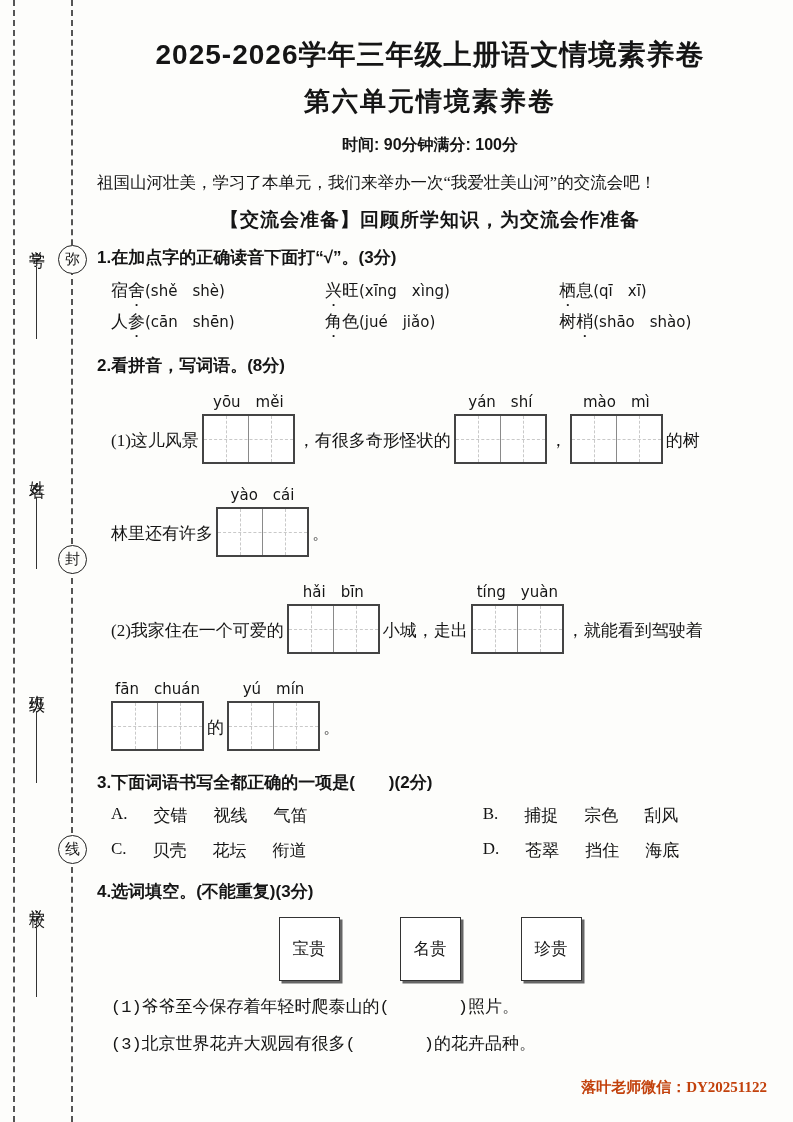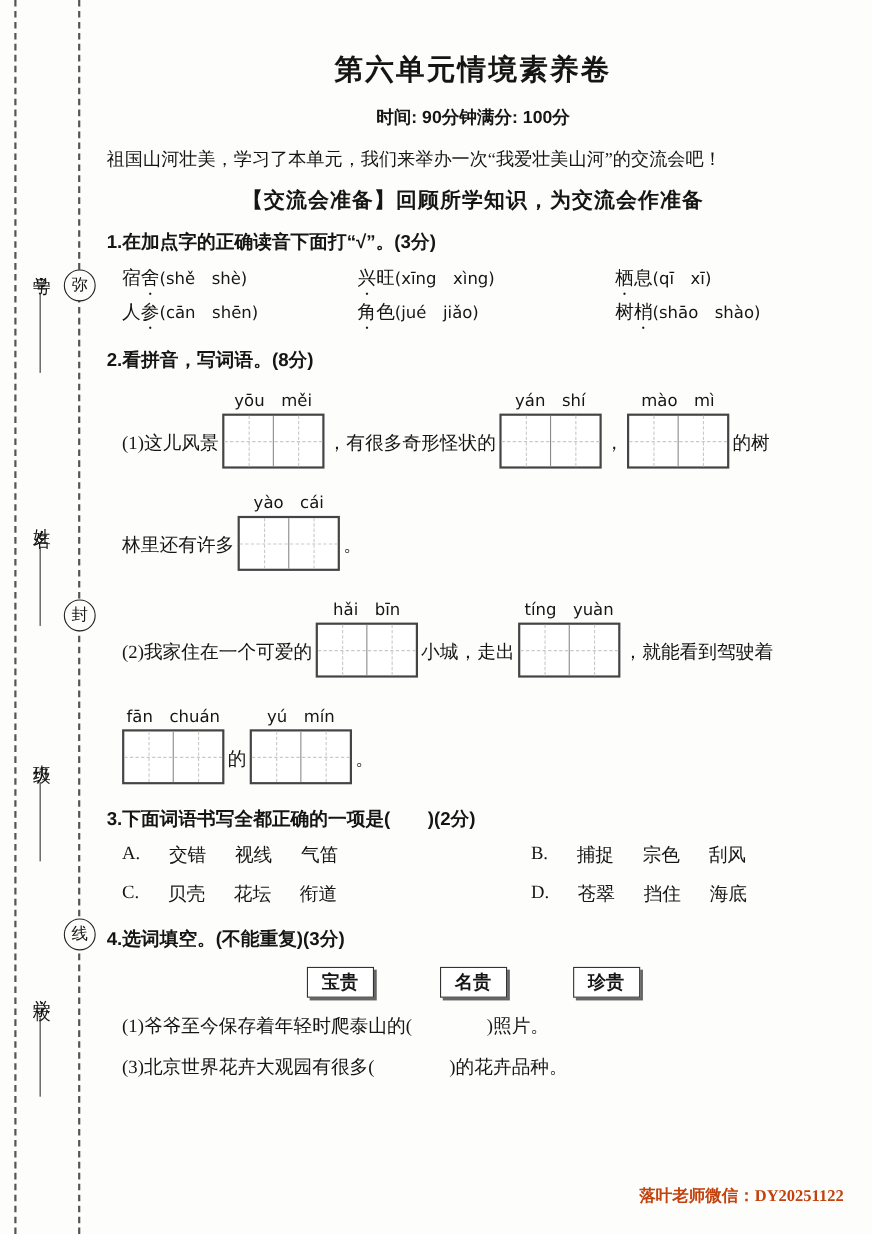--- a/index.html
+++ b/index.html
@@ -48,22 +48,22 @@
   .cells::before{content:"";position:absolute;top:50%;left:0;right:0;border-top:1px dashed #c9c9c9;}
   .cell{width:44px;height:46px;position:relative;}
   .cell + .cell{border-left:1px solid #8a8a8a;}
   .cell::after{content:"";position:absolute;left:50%;top:0;bottom:0;border-left:1px dashed #c9c9c9;}
   
   .q3-grid{display:grid;grid-template-columns:57% 43%;row-gap:12px;margin:10px 0 0 14px;font-size:17px;}
   .q3-option{display:flex;gap:26px;white-space:nowrap;}
   
   .bank-row{display:flex;justify-content:center;gap:60px;margin-top:14px;}
   .bank-item{border:1.4px solid #333;box-shadow:2.5px 2.5px 0 #666;background:#fff;
-    padding:2px 13px;font-size:16.5px;font-weight:bold;}
-  .q4-item{margin:14px 0 0 14px;font-size:17px;}
+    padding:20px 13px;font-size:16.5px;font-weight:normal;}
+  .q4-item{margin:14px 0 0 14px;font-size:17px;font-family:Liberation Mono, monospace;}
   
   .footer{position:absolute;right:26px;top:1078px;font-size:15px;color:#c2410c;font-weight:bold;}
 </style>
 </head>
 <body>
 
 <div class="dash-line" style="left:13px"></div>
 <div class="dash-line" style="left:71px"></div>
 
 <div class="seal-circle" style="top:245px">
@@ -88,20 +88,21 @@
   <span class="seal-label">班级：</span>
   <span class="seal-blank"></span>
 </div>
 <div class="seal-group" style="top:896px">
   <span class="seal-label">学校：</span>
   <span class="seal-blank"></span>
 </div>
 
 <div class="content">
 
+  <div class="title1">2025-2026学年三年级上册语文情境素养卷</div>
   <div class="title2">第六单元情境素养卷</div>
 
   <div class="meta">
     <span>时间: 90分钟</span>
     <span>满分: 100分</span>
   </div>
 
   <div class="intro">祖国山河壮美，学习了本单元，我们来举办一次“我爱壮美山河”的交流会吧！</div>
 
   <div class="section-header">【交流会准备】回顾所学知识，为交流会作准备</div>

